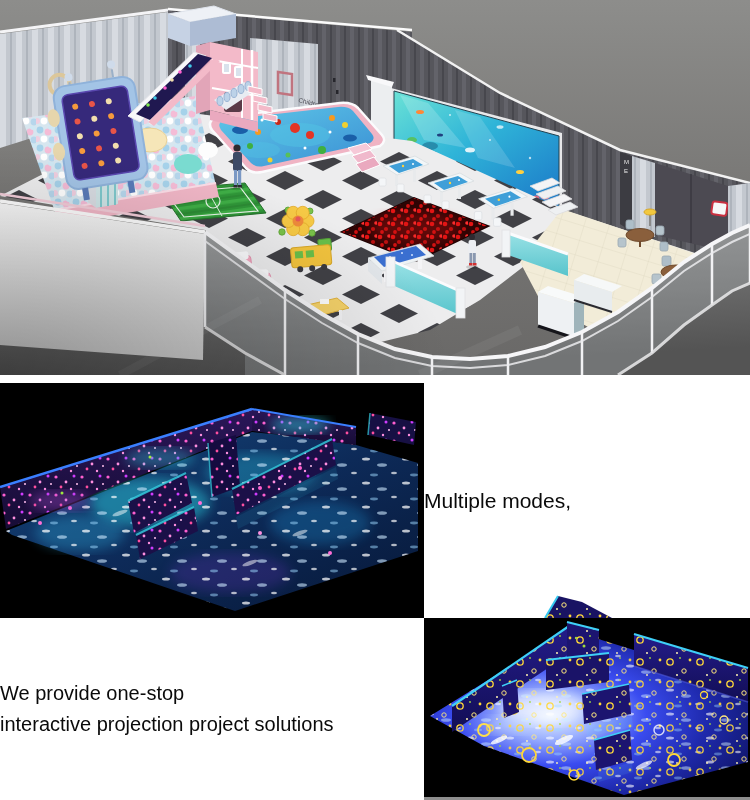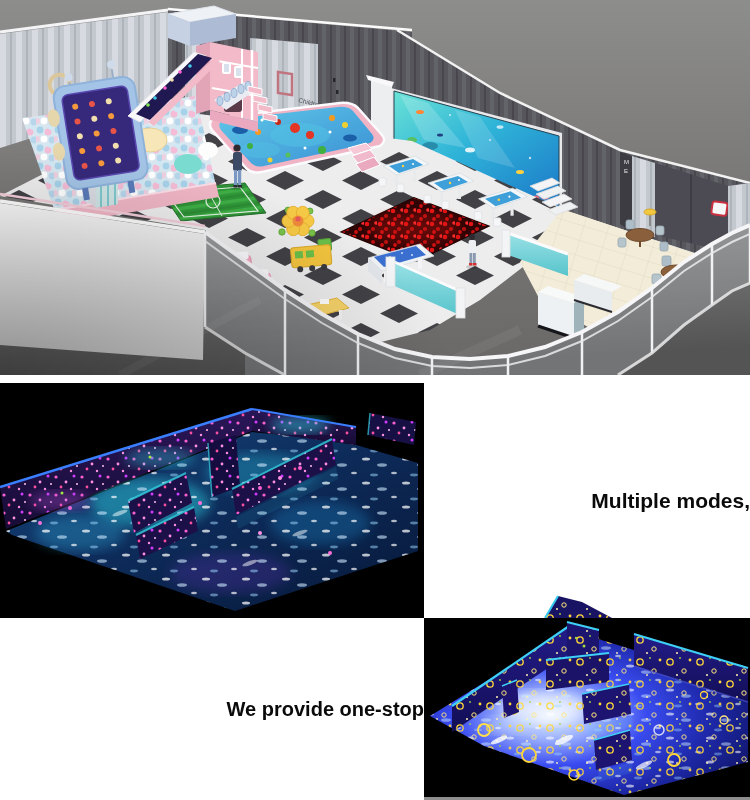--- a/index.html
+++ b/index.html
@@ -1,21 +1,21 @@
 <!DOCTYPE html>
 <html><head>
 <meta charset="utf-8">
 <style>
   html,body{margin:0;padding:0;background:#ffffff;font-family:"Liberation Sans",sans-serif;}
   .canvas{position:relative;width:750px;height:800px;overflow:hidden;background:#ffffff;}
   figure{margin:0;position:absolute;line-height:0;}
   #showroom{top:0;left:0;}
   #modes-image{top:383px;left:0;}
   #solutions-image{top:590px;left:424px;}
-  .caption{position:absolute;display:flex;flex-direction:column;justify-content:center;align-items:flex-end;text-align:center;color:#0a0a0a;font-weight:bold;}
+  .caption{position:absolute;display:flex;flex-direction:column;justify-content:center;align-items:flex-start;text-align:center;color:#0a0a0a;font-weight:normal;}
   #modes-caption{left:424px;top:383px;width:326px;height:235px;font-size:21px;line-height:33px;}
   #solutions-caption{left:0;top:618px;width:424px;height:182px;font-size:20px;line-height:31px;}
   .caption div{white-space:nowrap;}
 </style>
 </head>
 <body>
 
 <div class="canvas">
 
   <figure id="showroom">
@@ -575,20 +575,21 @@
     </g>
   </svg>
   </figure>
 
   <div class="caption" id="modes-caption">
     <div>Multiple modes,</div>
   </div>
 
   <div class="caption" id="solutions-caption">
     <div>We provide one-stop</div>
+    <div>interactive projection project solutions</div>
   </div>
 
   <figure id="solutions-image">
   <svg width="326" height="210" viewBox="0 0 326 210">
     <defs>
       <radialGradient id="botFloorG" cx="0.38" cy="0.52" r="0.75">
         <stop offset="0" stop-color="#e8f2ff"></stop>
             <stop offset="0.18" stop-color="#9fb4ff"></stop>
         <stop offset="0.4" stop-color="#3a4cf0"></stop>
             <stop offset="0.65" stop-color="#1f2aae"></stop>

